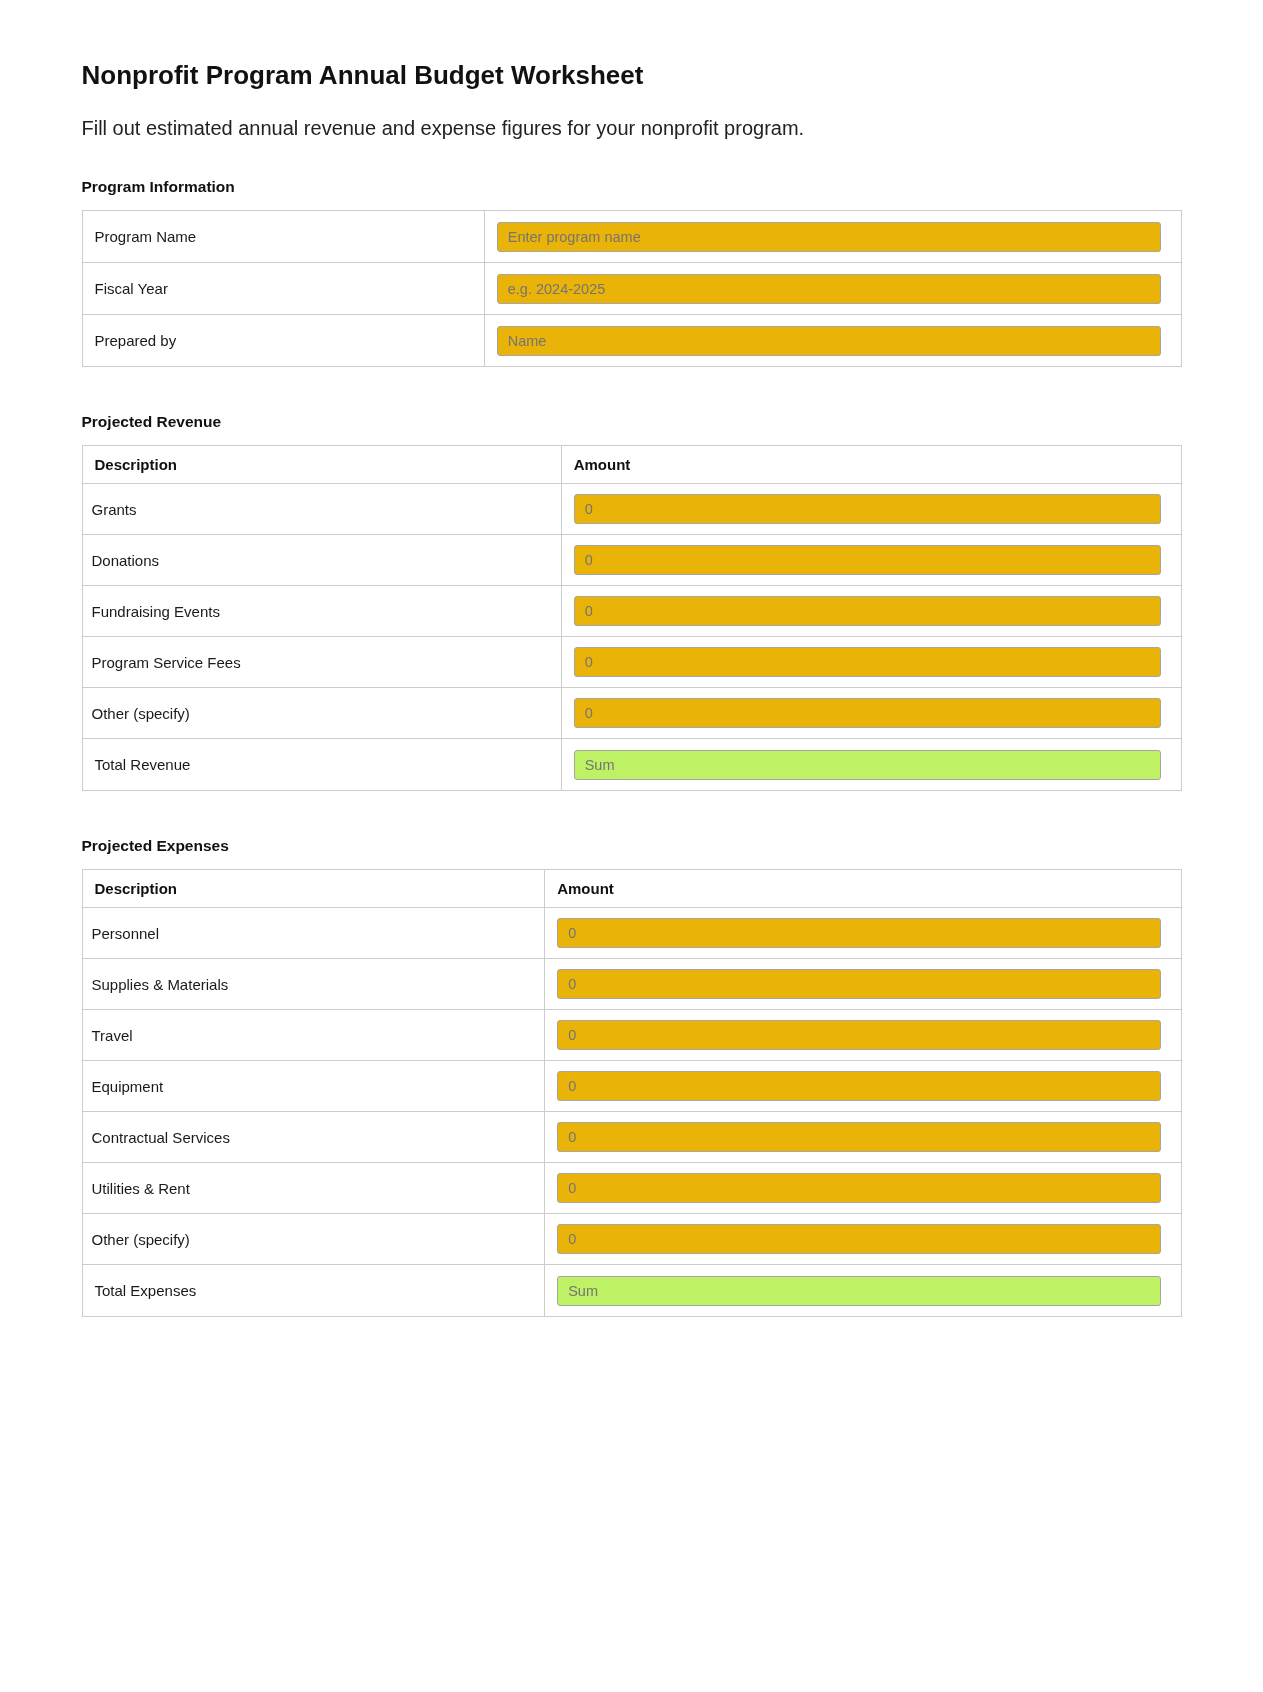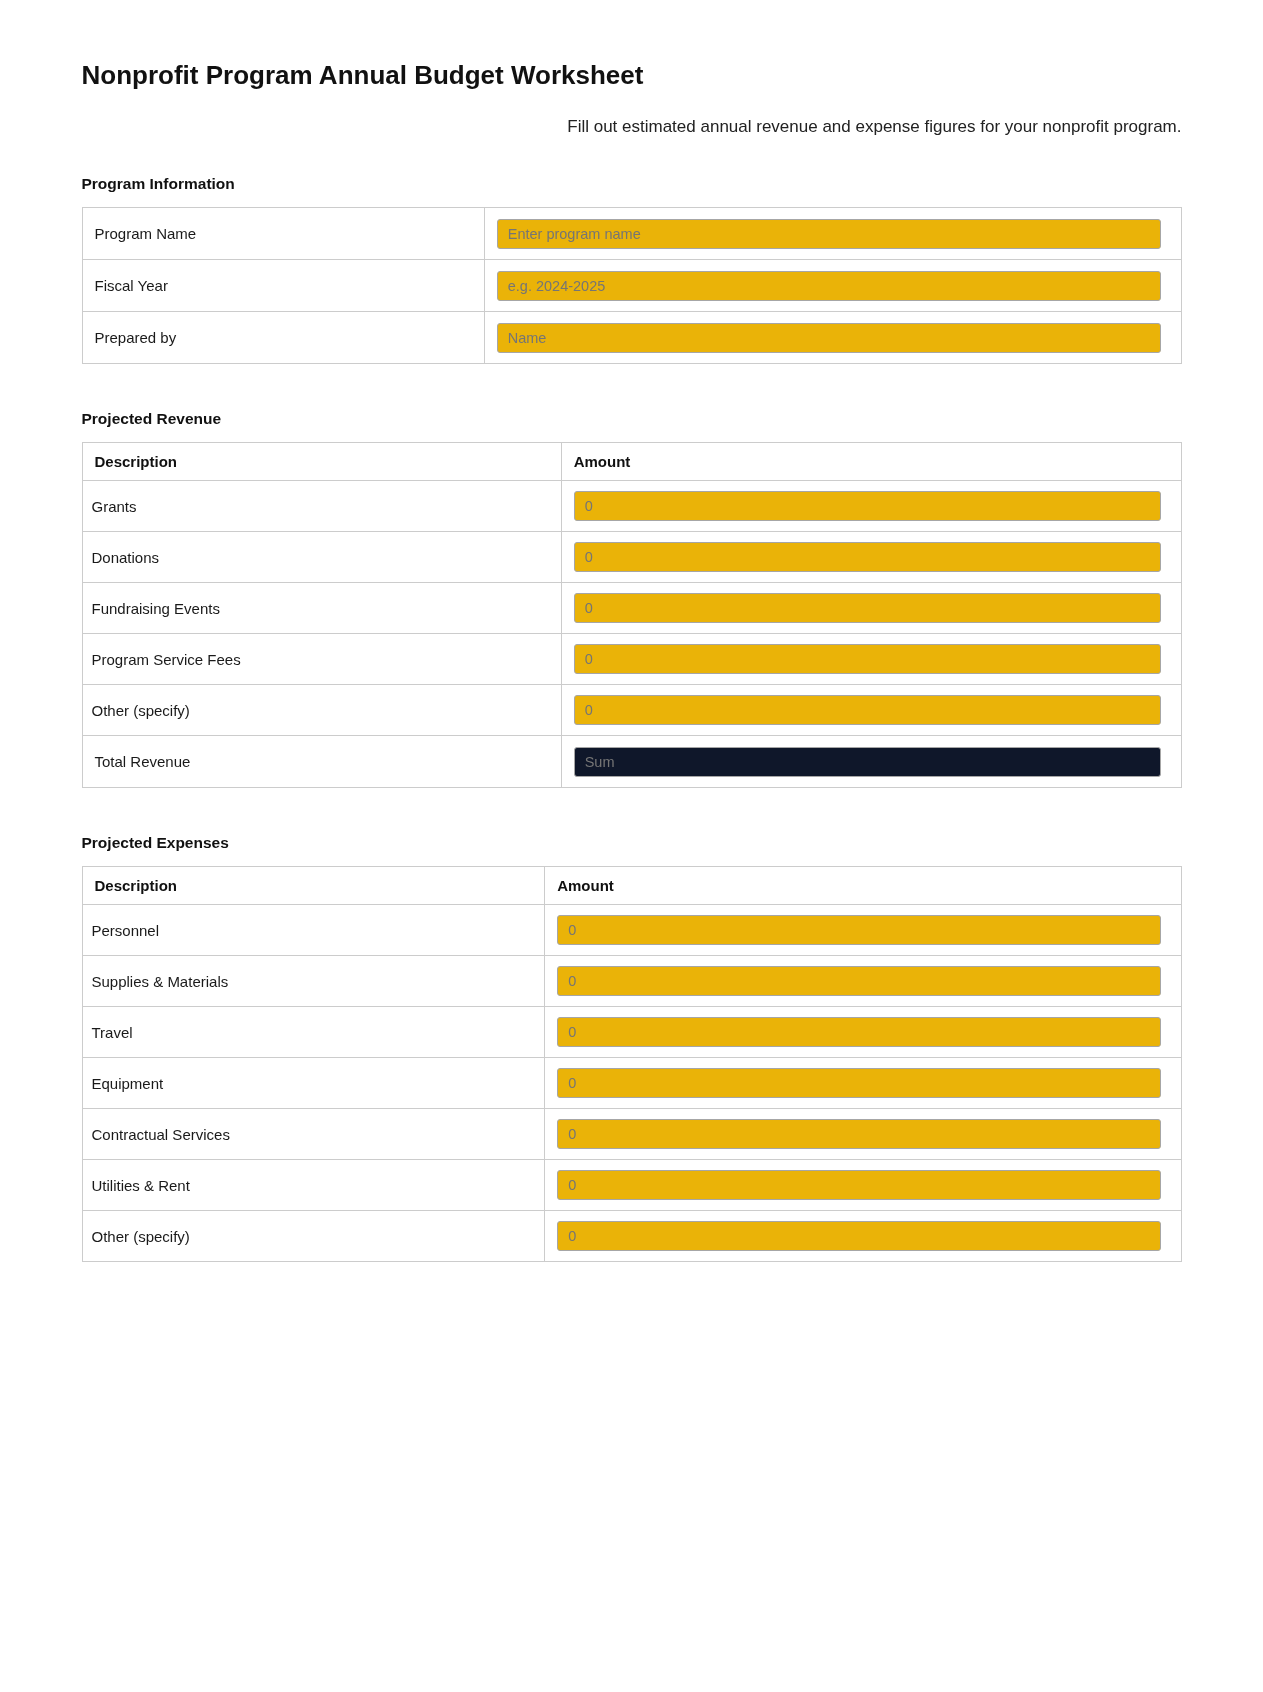--- a/index.html
+++ b/index.html
@@ -17,24 +17,23 @@
     padding-top: 60px;
   }
   h1.page-title {
     font-size: 26px;
     font-weight: bold;
     color: #111;
     margin: 0 0 26px 0;
     letter-spacing: 0;
   }
   p.page-subtitle {
-    font-size: 17px;
+    font-size: 20px;
     color: #222;
     margin: 0 0 38px 0;
-    text-align: right;
   }
   .section { margin-top: 46px; }
   .section:first-of-type { margin-top: 0; }
   h2.section-heading {
     font-size: 15.5px;
     font-weight: bold;
     color: #111;
     margin: 0 0 14px 0;
   }
   table.form-table {
@@ -73,21 +72,21 @@
     border-radius: 3px;
     padding: 0 10px;
     font-family: "Liberation Sans", sans-serif;
     font-size: 14.5px;
     color: #222;
     background: #eab308;
     outline: none;
   }
   input.text-field::placeholder { color: #757575; opacity: 1; }
   input.sum-field {
-    background: #0f172a;
+    background: #bef264;
     color: #757575;
   }
   input.sum-field::placeholder { color: #757575; opacity: 1; }
 </style>
 </head>
 <body>
 
 <div class="container">
 
   <h1 class="page-title">Nonprofit Program Annual Budget Worksheet</h1>
@@ -214,17 +213,23 @@
           <td class="input-cell">
             <input class="text-field" type="text" placeholder="0" style="">
           </td>
         </tr>
         <tr>
           <td class="label-cell">Other (specify)</td>
           <td class="input-cell">
             <input class="text-field" type="text" placeholder="0" style="">
           </td>
         </tr>
+        <tr>
+          <td class="label-cell bold">Total Expenses</td>
+          <td class="input-cell">
+            <input class="text-field sum-field" type="text" readonly="" placeholder="Sum" style="">
+          </td>
+        </tr>
       </tbody>
     </table>
   </div>
 
 </div>
 
 </body></html>

